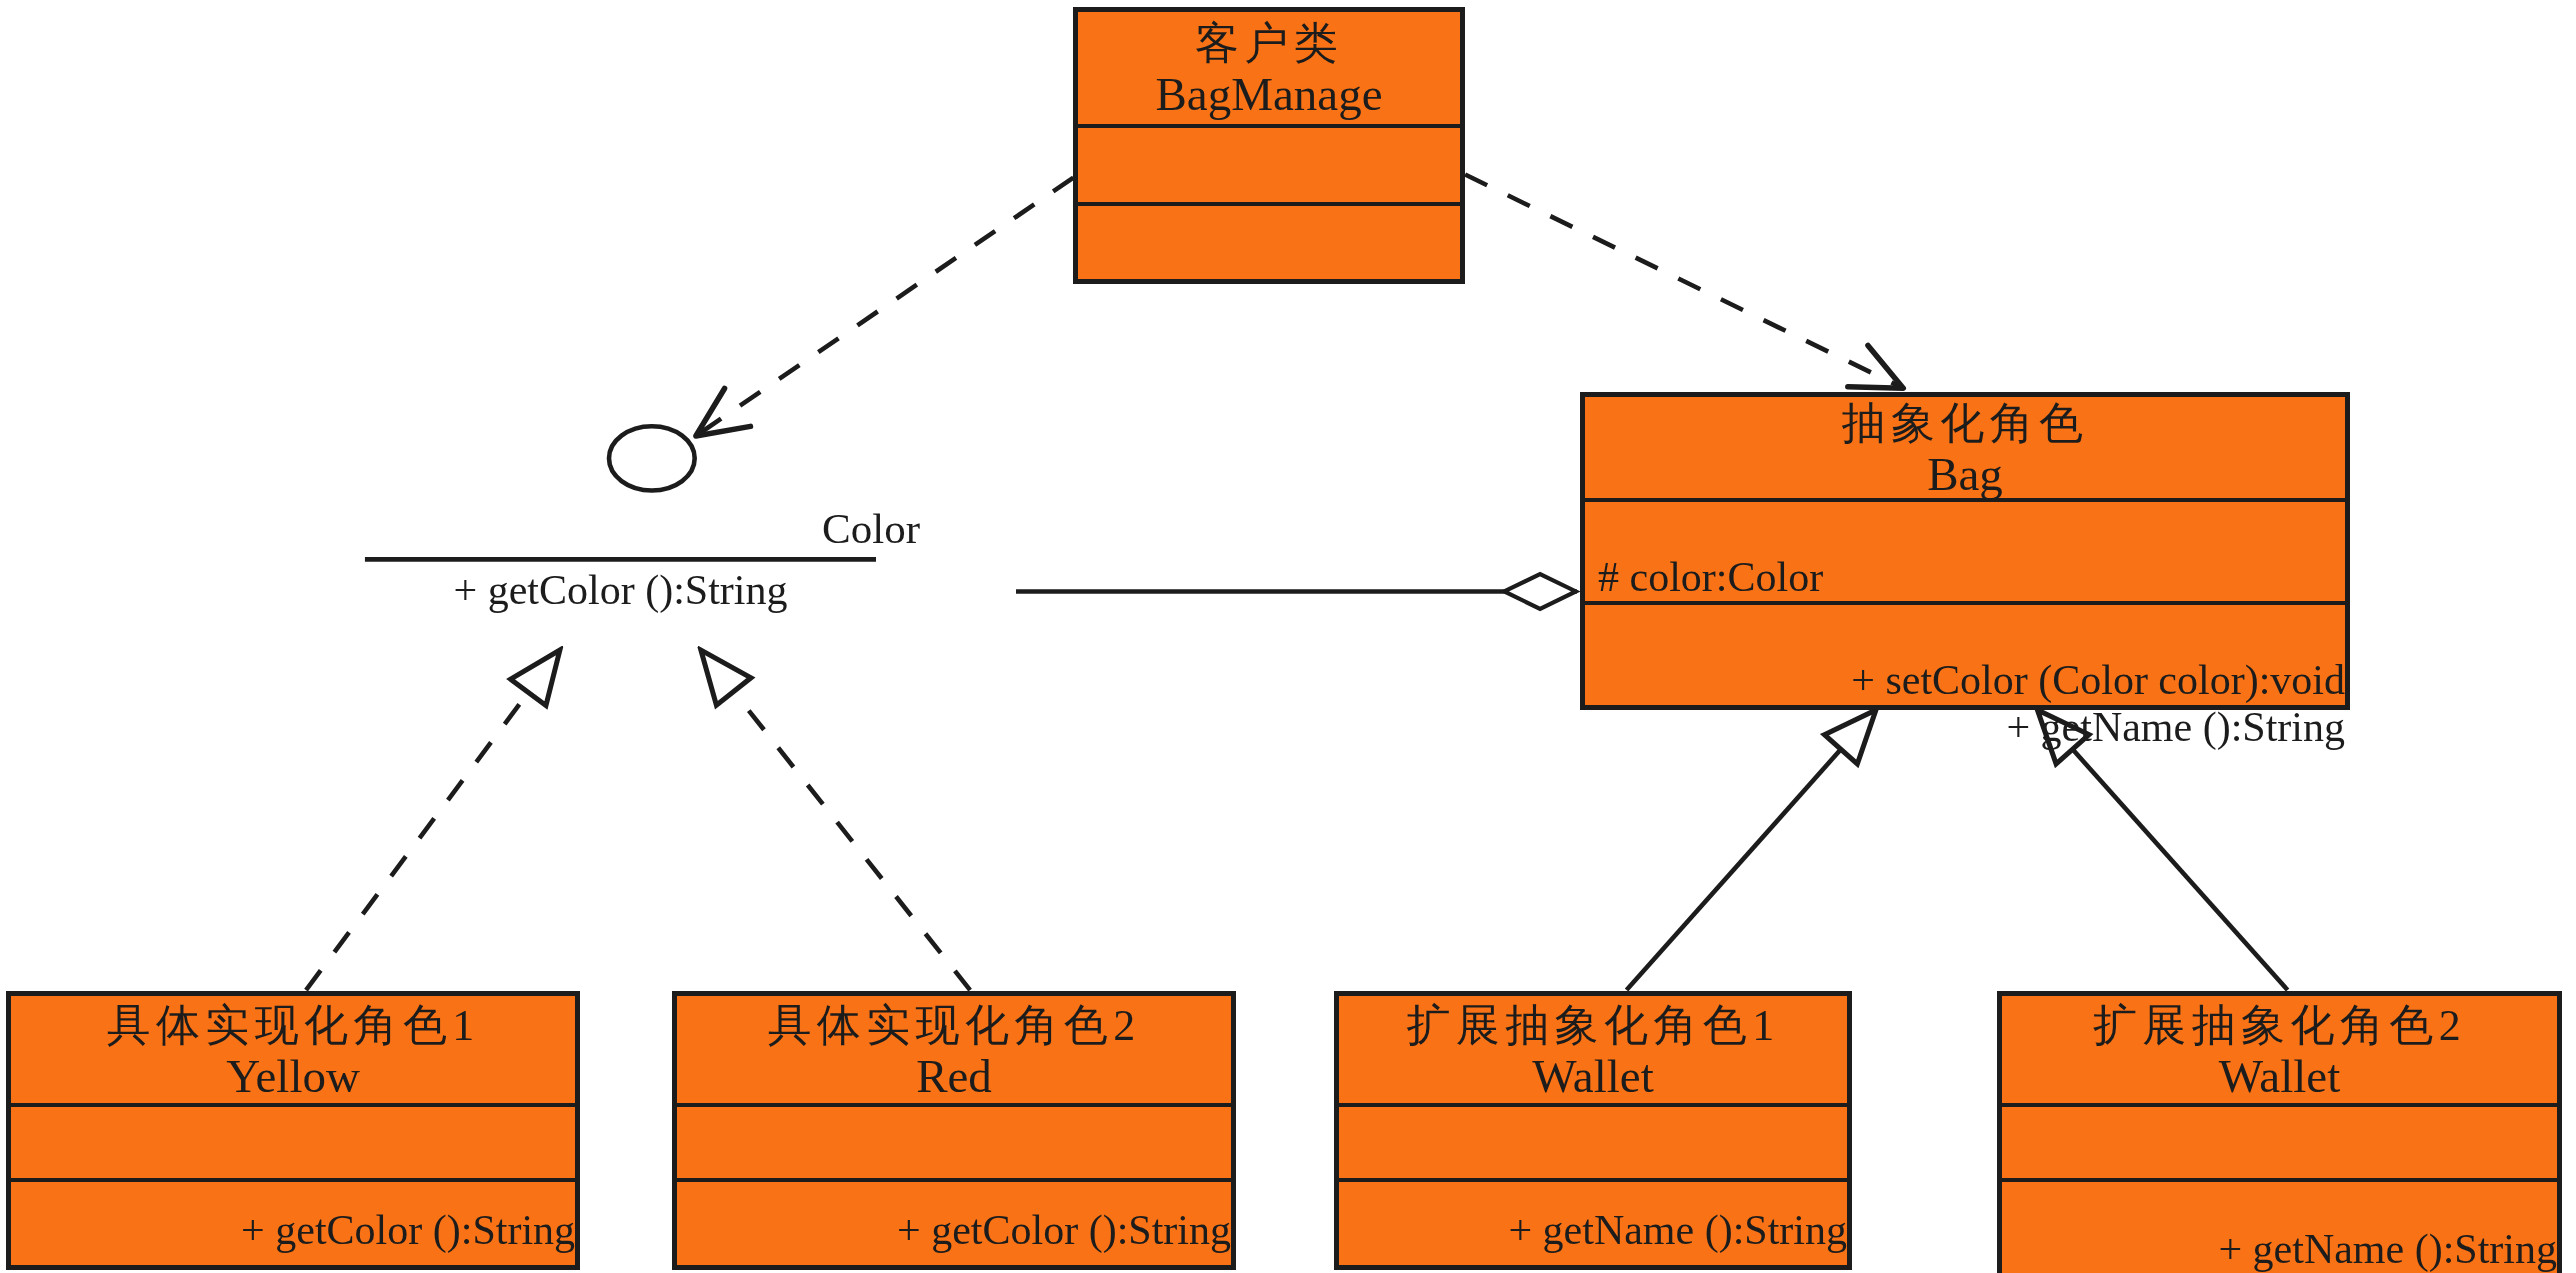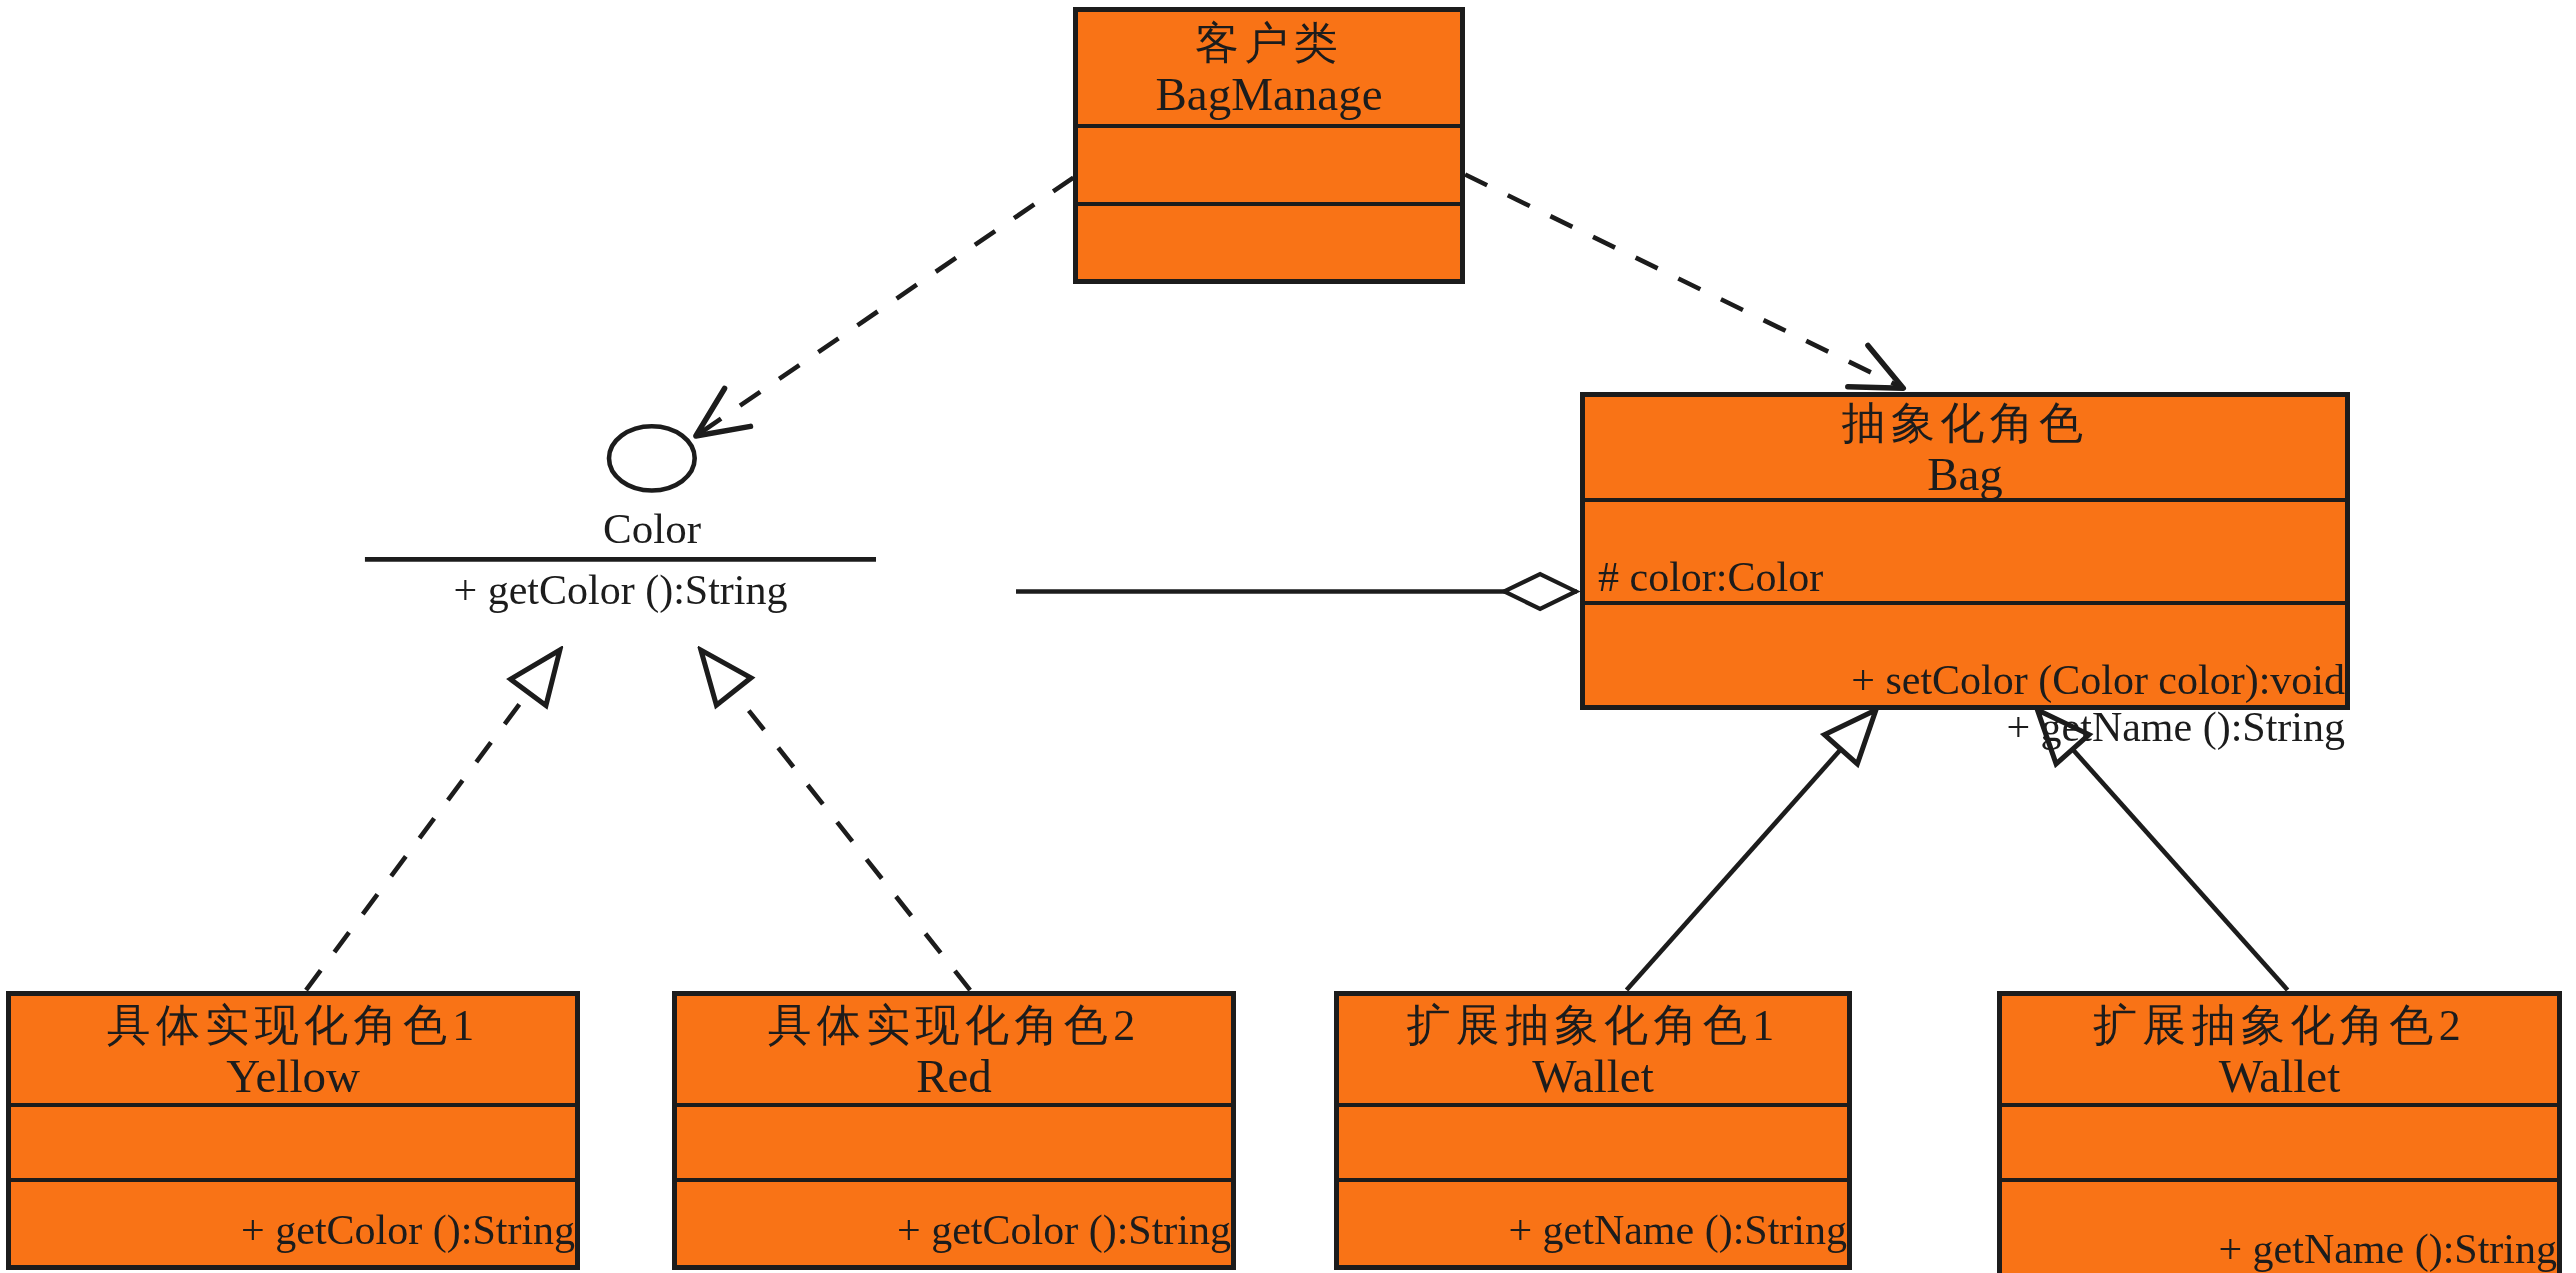--- a/index.html
+++ b/index.html
@@ -57,21 +57,21 @@
   }
   .member-line {
     font-size: 42px;
     line-height: 47px;
     white-space: nowrap;
   }
   .iface-name {
     position: absolute;
     left: 384px; top: 505px;
     width: 536px; height: 47px;
-    text-align: center;
+    text-align: right;
     font-size: 43px;
     line-height: 47px;
   }
   .iface-method {
     position: absolute;
     left: 365px; top: 566px;
     width: 511px; height: 49px;
     text-align: center;
     font-size: 42px;
     line-height: 49px;

